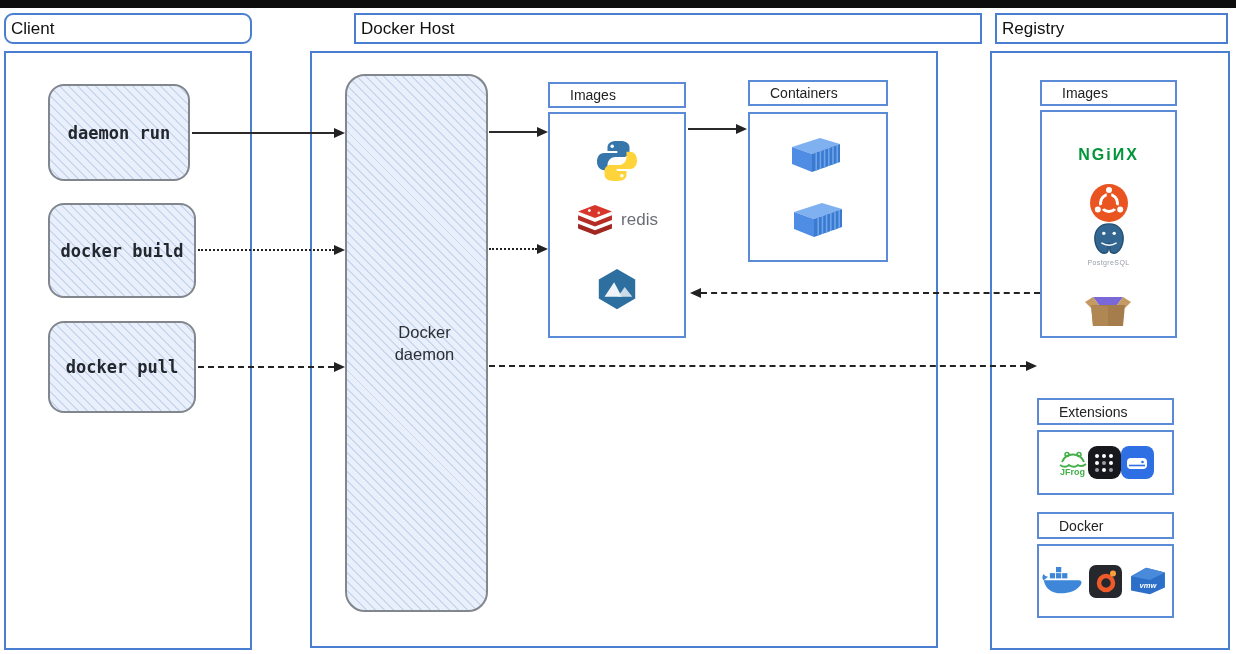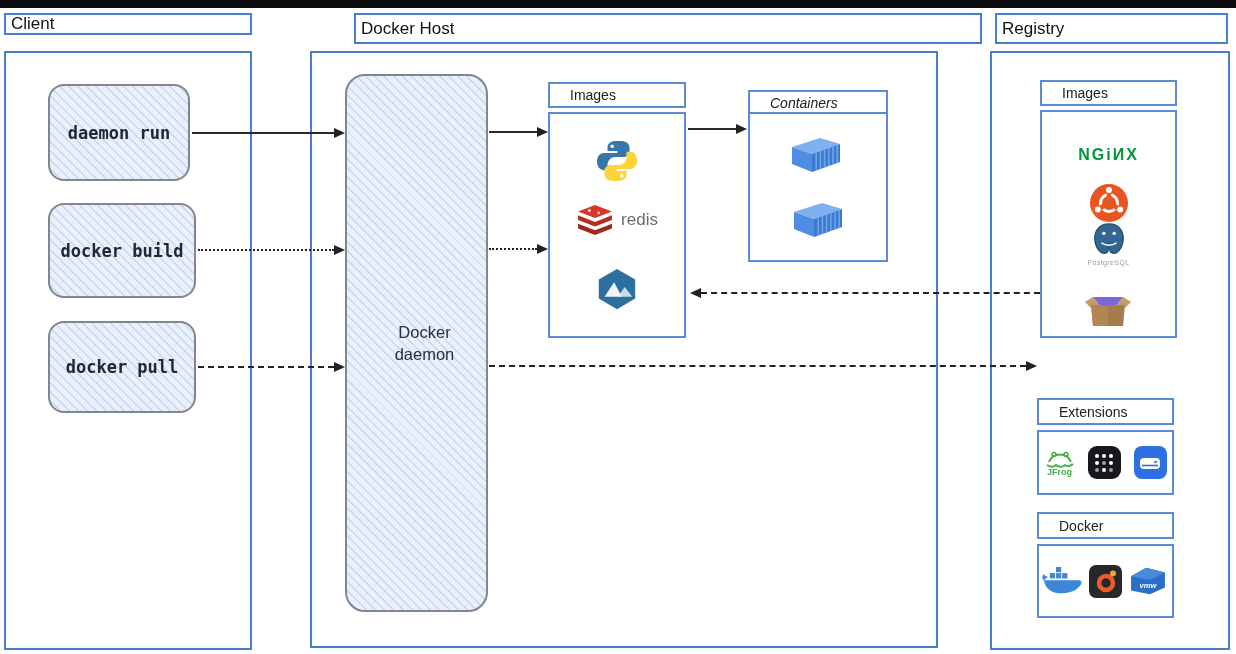--- a/index.html
+++ b/index.html
@@ -29,39 +29,39 @@
   .icon-abs{position:absolute;}
   .redis-row{position:absolute;left:548px;top:204px;width:138px;display:flex;align-items:center;
              justify-content:center;gap:7px;}
   .redis-label{font-size:17px;color:#6a6e73;}
   .nginx-wordmark{position:absolute;left:1040px;top:146px;width:137px;text-align:center;
                   font-size:16px;font-weight:800;letter-spacing:2px;color:#009639;}
   .pg-group{position:absolute;left:1040px;top:222px;width:137px;display:flex;flex-direction:column;
             align-items:center;}
   .pg-label{font-size:7px;color:#98a0aa;margin-top:1px;letter-spacing:.4px;}
   .icon-row{position:absolute;display:flex;align-items:center;justify-content:center;}
-  .ext-row{left:1037px;top:430px;width:137px;height:65px;gap:13px;}
+  .ext-row{left:1037px;top:430px;width:137px;height:65px;}
   .plug-row{left:1037px;top:544px;width:137px;height:74px;gap:5px;}
   .grid-icon{width:33px;height:33px;background:#17181c;border-radius:9px;display:flex;
              align-items:center;justify-content:center;}
   .vm-icon{width:33px;height:33px;background:#2f6fe4;border-radius:8px;display:flex;
            align-items:center;justify-content:center;}
   .grafana-icon{width:33px;height:33px;background:#26282e;border-radius:7px;display:flex;
                 align-items:center;justify-content:center;}
   .jfrog-wrap{display:flex;flex-direction:column;align-items:center;}
   .jfrog-label{font-size:9px;font-weight:700;color:#43b049;margin-top:-2px;}
 </style>
 </head>
 <body>
 
 <div id="stage">
 
   <div class="topbar"></div>
 
-  <div class="panel-title" style="left:4px;top:13px;width:248px;height:22px;">
+  <div class="panel-title" style="left:4px;top:13px;width:248px;height:31px;border-radius:9px;">
     <span>Client</span>
   </div>
   <div class="panel-body" style="left:4px;top:51px;width:248px;height:599px;"></div>
 
   <div class="sketch" style="left:48px;top:84px;width:142px;height:97px;">
     <span class="cmd">daemon run</span>
   </div>
   <div class="sketch" style="left:48px;top:203px;width:148px;height:95px;">
     <span class="cmd">docker build</span>
   </div>
@@ -100,21 +100,21 @@
     </svg>
     <span class="redis-label">redis</span>
   </div>
 
   <svg class="icon-abs" style="left:594px;top:266px;" width="46" height="46" viewBox="0 0 48 48">
     <polygon points="24,3 43,14 43,34 24,45 5,34 5,14" fill="#2d6f9e"></polygon>
     <polygon points="11,32 21,17 29,32" fill="#ffffff" opacity="0.92"></polygon>
     <polygon points="25,32 32,22 40,32" fill="#e8eef5" opacity="0.85"></polygon>
   </svg>
 
-  <div class="sub-title" style="left:748px;top:90px;width:140px;height:26px;font-style:italic;">
+  <div class="sub-title" style="left:748px;top:80px;width:140px;height:26px;">
     <span>Containers</span>
   </div>
   <div class="sub-body" style="left:748px;top:112px;width:140px;height:150px;"></div>
 
   <svg class="icon-abs" style="left:789px;top:134px;" width="54" height="40" viewBox="0 0 54 40">
     <polygon points="3,13 31,4 51,10 23,20" fill="#7fb0f0"></polygon>
     <polygon points="3,13 23,20 23,38 3,30" fill="#4f8de4"></polygon>
     <polygon points="23,20 51,10 51,28 23,38" fill="#3a7bd0"></polygon>
     <g stroke="#6ea4ec" stroke-width="1.6">
       <line x1="27.2" y1="18.5" x2="27.2" y2="36.5"></line>

